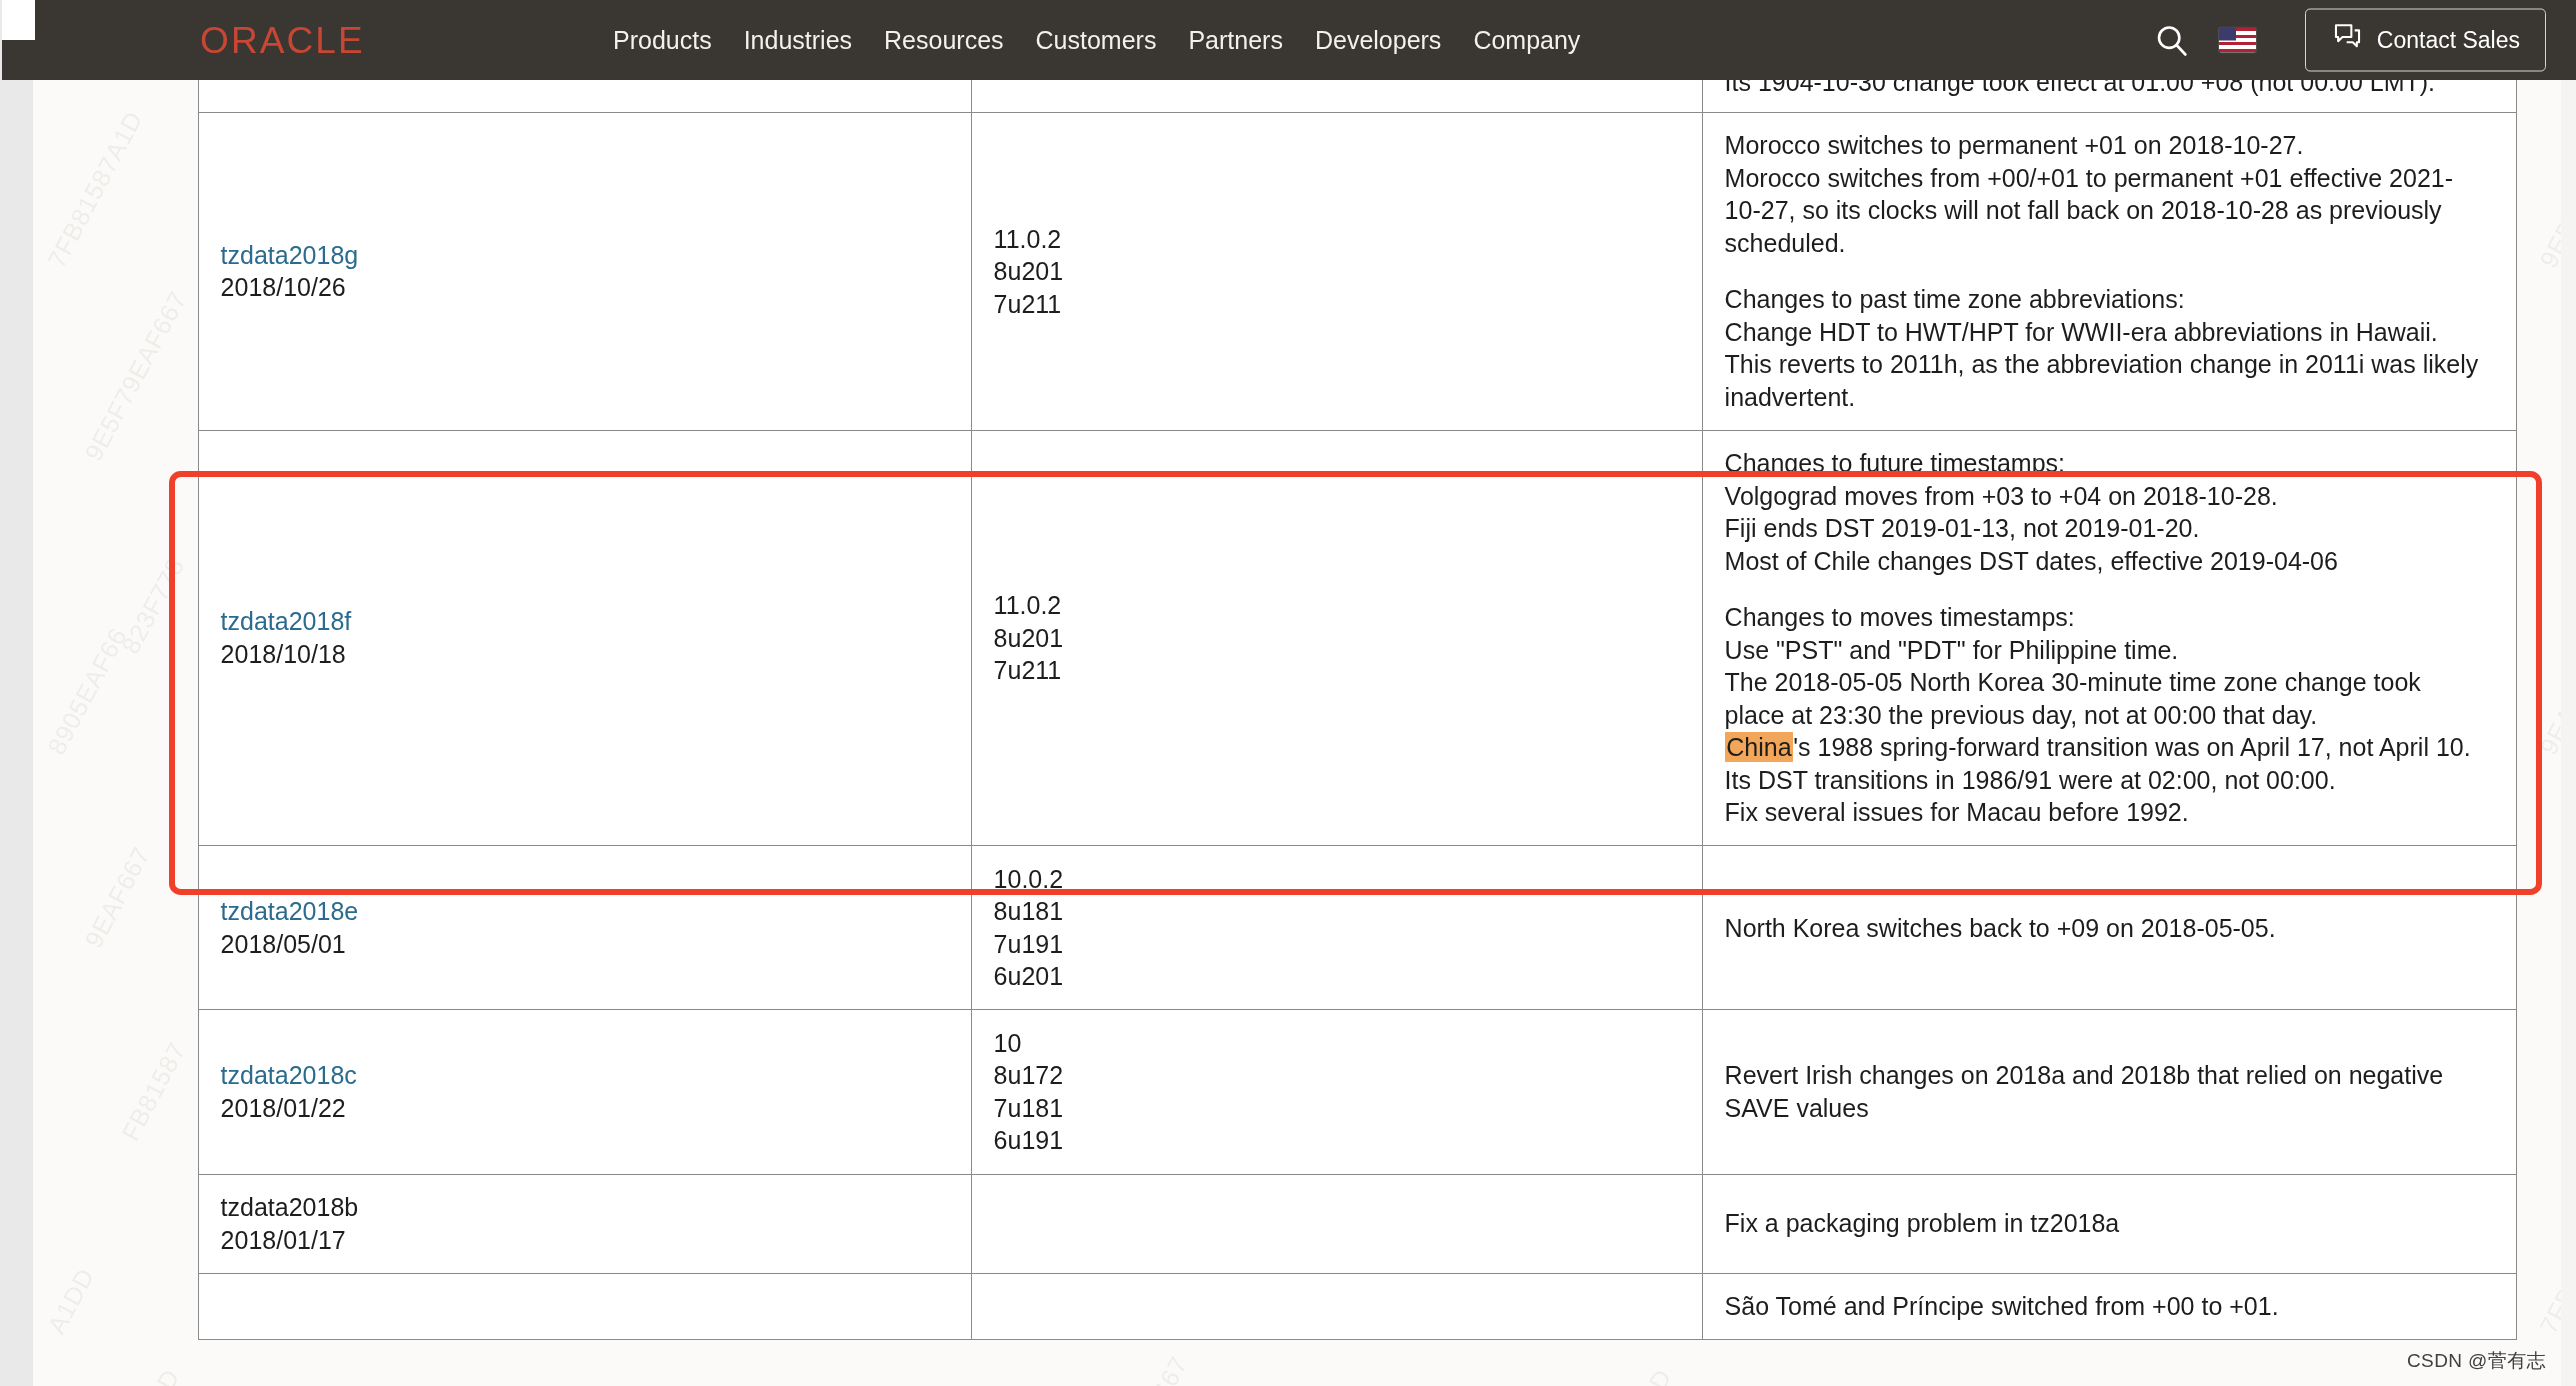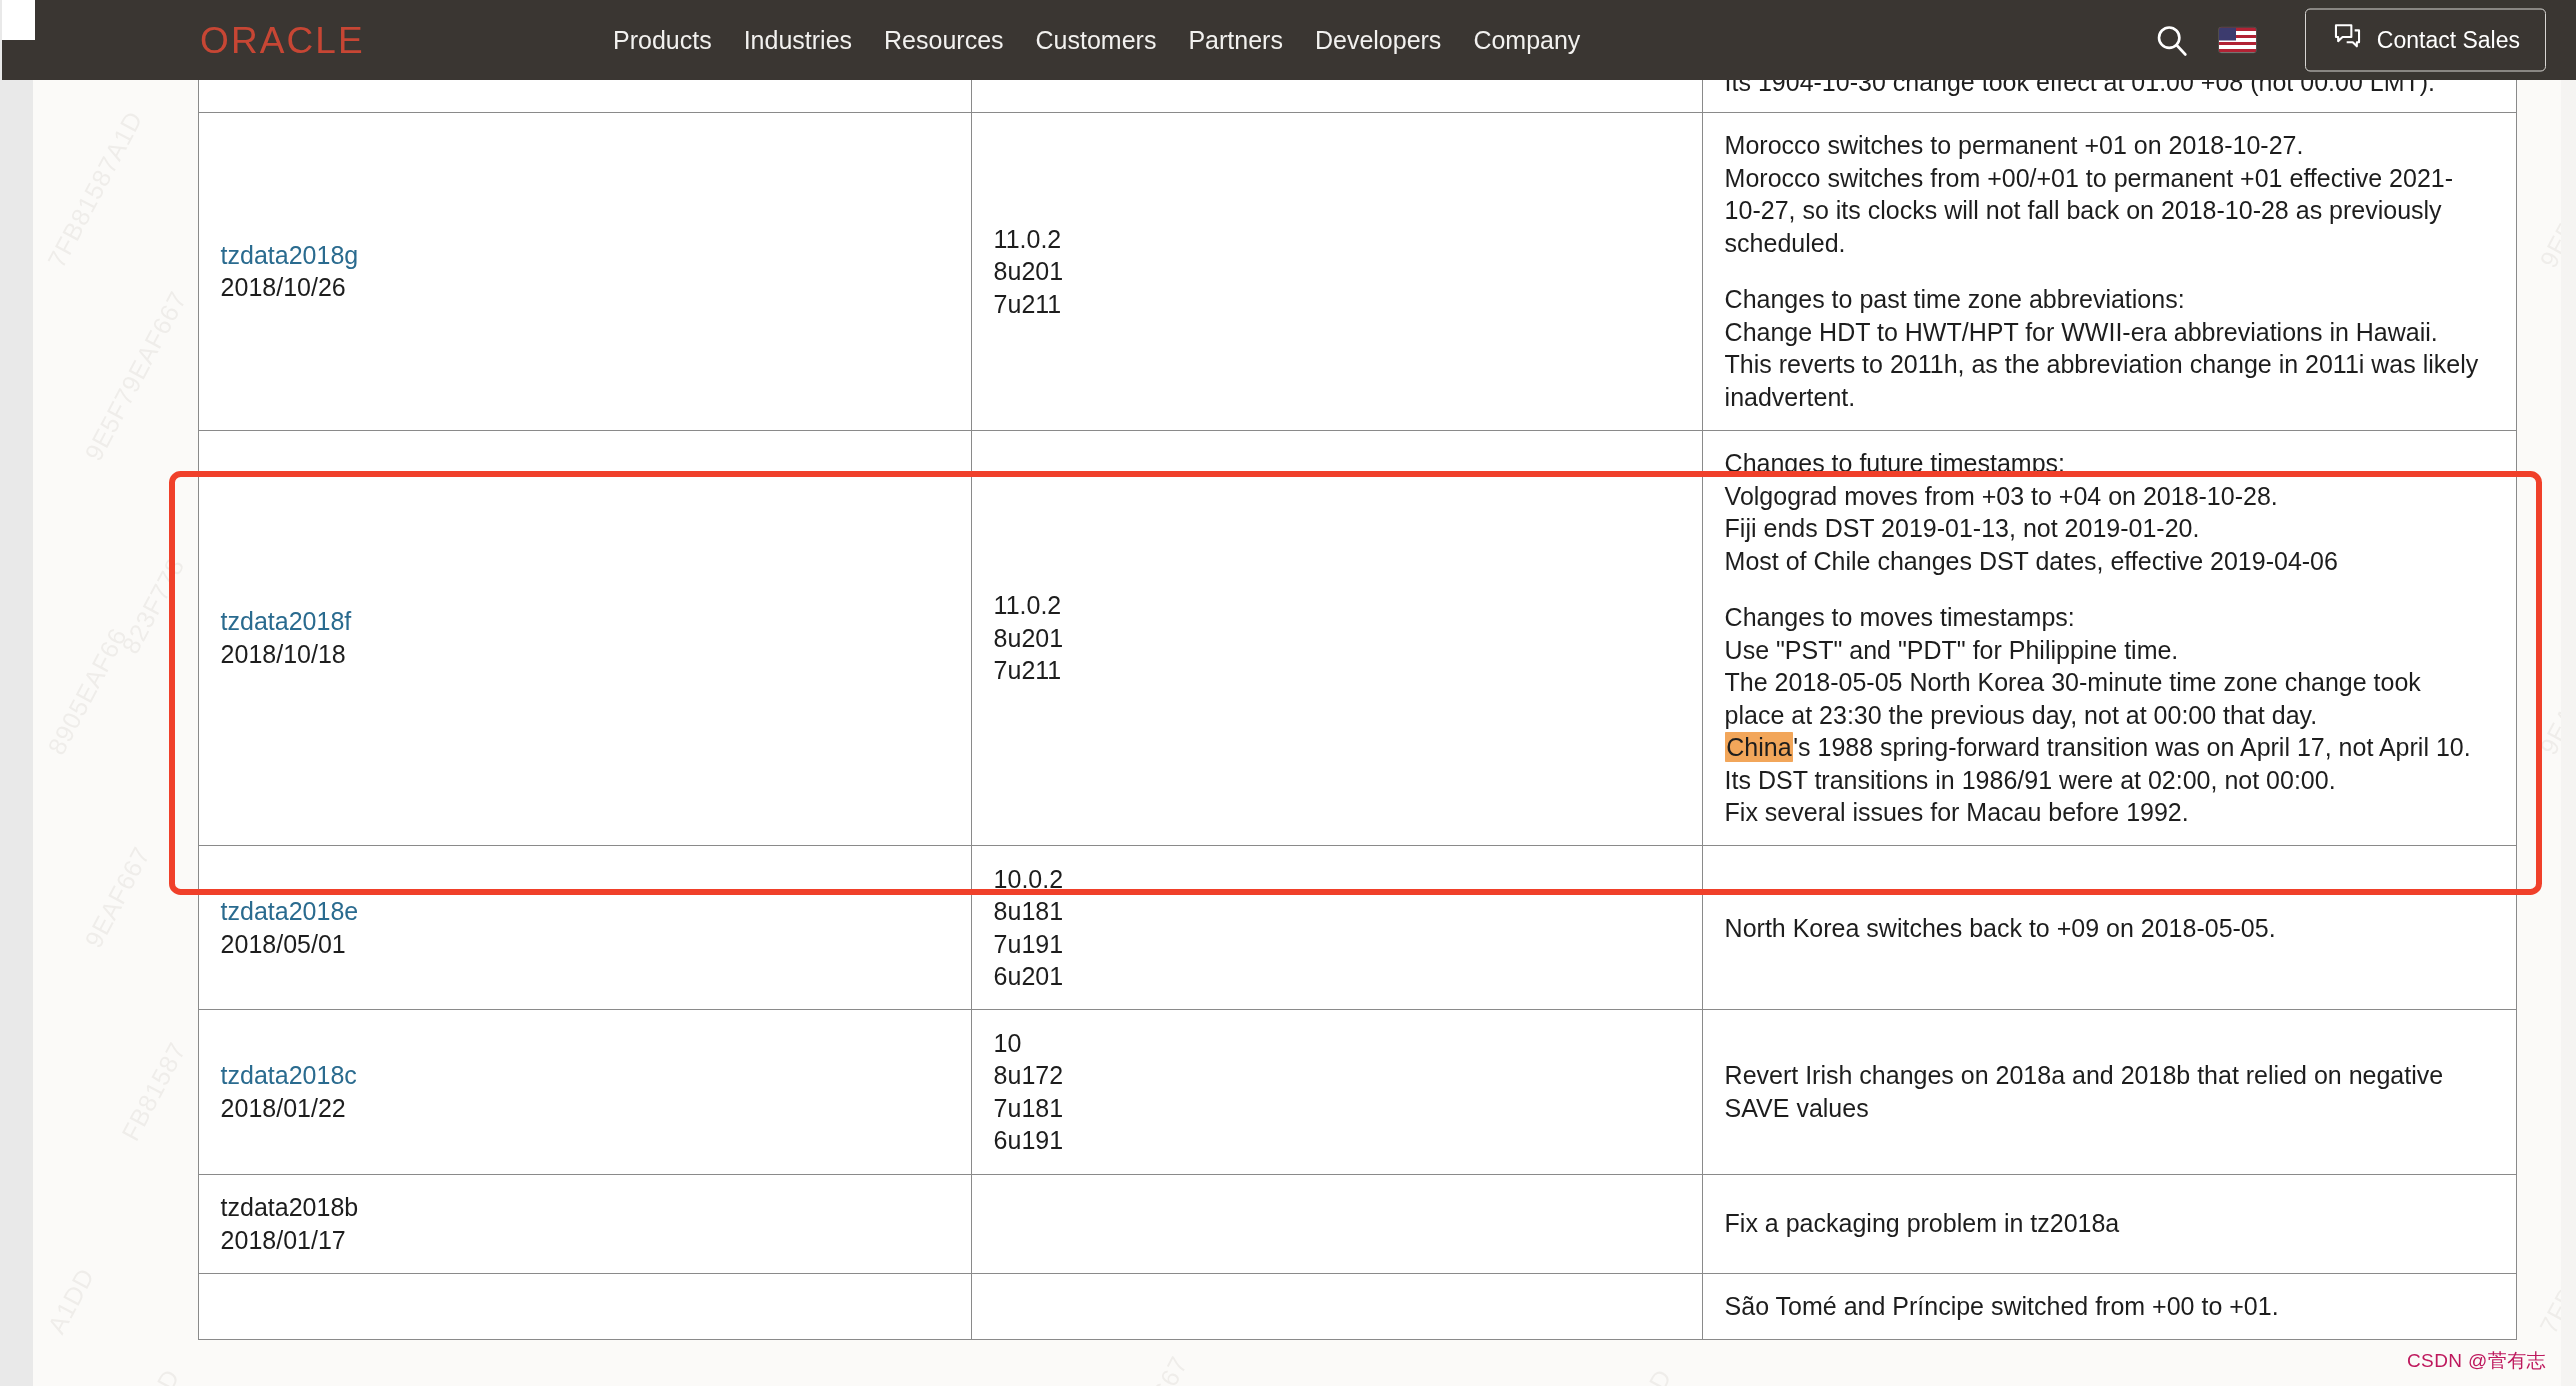--- a/index.html
+++ b/index.html
@@ -207,21 +207,21 @@
     border: 6.6px solid #f0402a;
     border-radius: 11.6px;
     z-index: 30;
     pointer-events: none;
   }
 
   
   .csdn-wm {
     position: absolute;
     right: 30px; bottom: 11.6px;
-    color: #be185d;
+    color: #404040;
     font-size: 19px;
     z-index: 35;
     letter-spacing: 0.4px;
     font-family: "Liberation Sans", sans-serif;
   }
 
   
   .nub {
     position: absolute;
     left: 0; top: 0;

